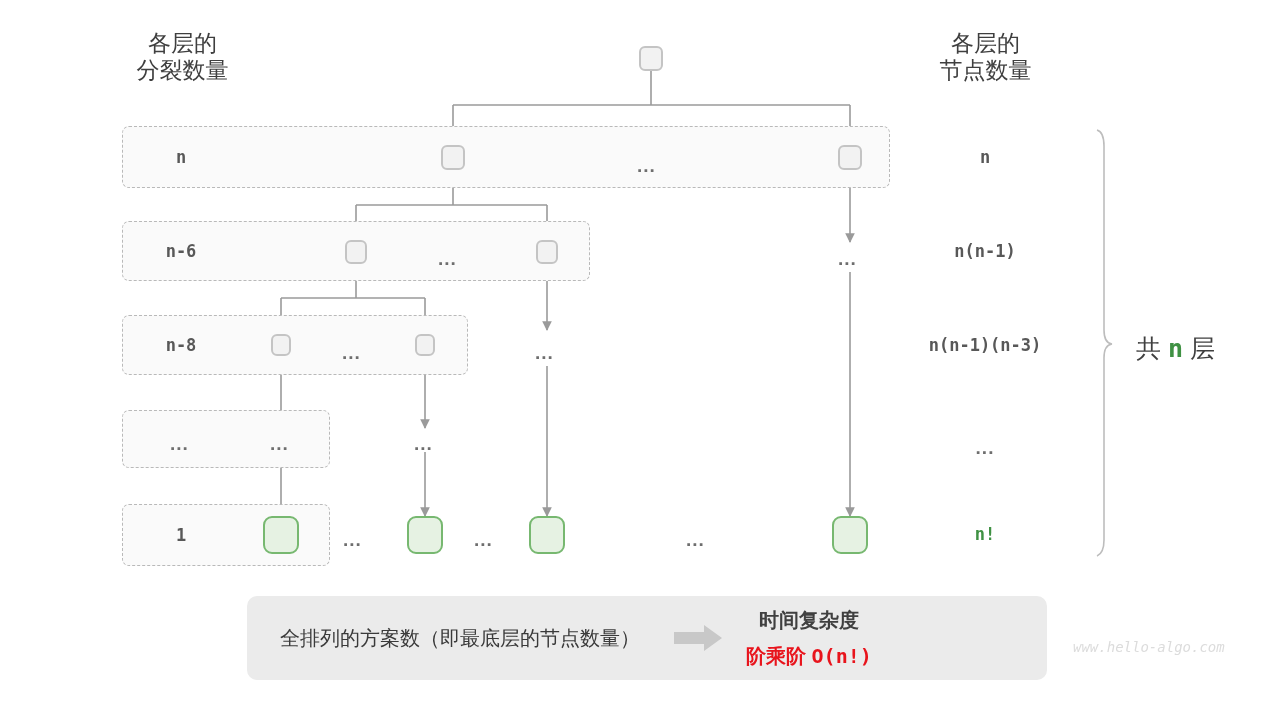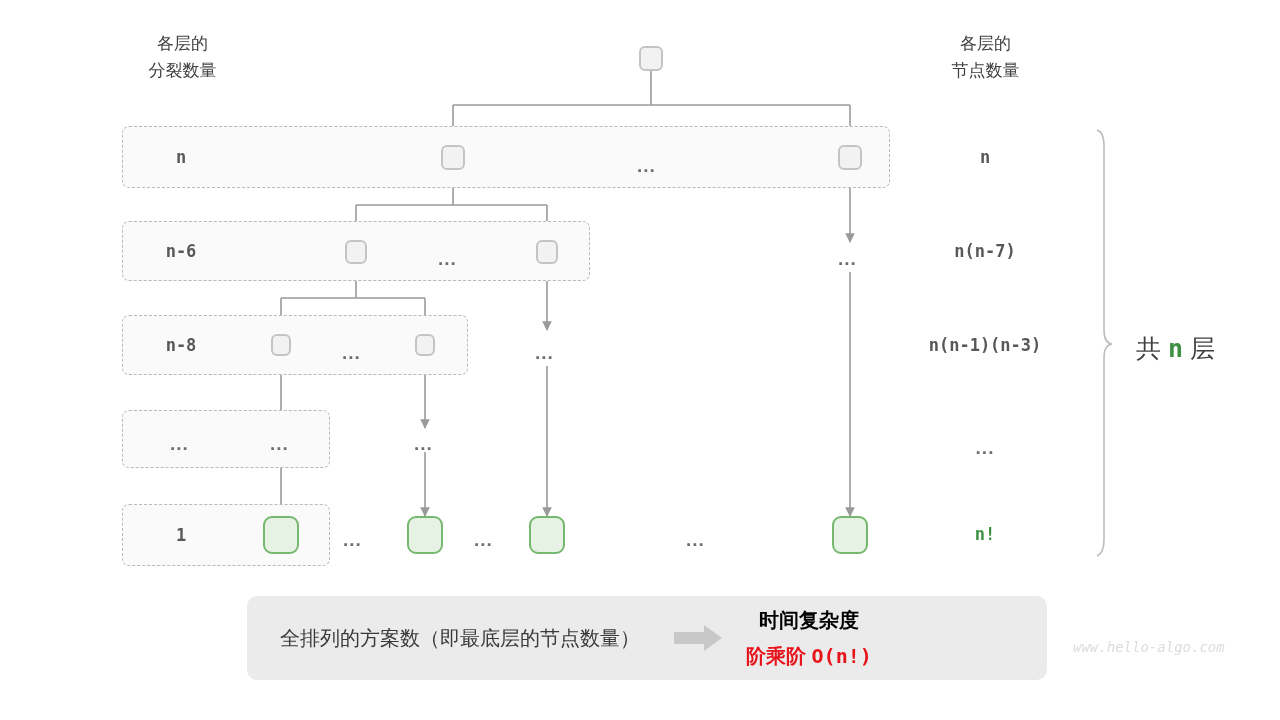--- a/index.html
+++ b/index.html
@@ -24,21 +24,21 @@
     width: 1280px;
     height: 720px;
     pointer-events: none;
   }
   .abs { position: absolute; }
 
   
   .col-caption {
     text-align: center;
     color: #3f3f3f;
-    font-size: 17px;
+    font-size: 23px;
     line-height: 27px;
     font-weight: 400;
     white-space: pre-line;
   }
 
   
   .band {
     box-sizing: border-box;
     border: 1px dashed #b9b9b9;
     border-radius: 7px;
@@ -125,21 +125,21 @@
     margin: 0 22px 0 34px;
     line-height: 0;
   }
   .summary-right {
     display: flex;
     flex-direction: column;
     align-items: center;
     gap: 9px;
   }
   .sr-title {
-    color: #000000;
+    color: #404040;
     font-size: 20px;
     font-weight: 700;
     white-space: nowrap;
   }
   .sr-value {
     color: #e8141c;
     font-size: 20px;
     font-weight: 700;
     white-space: nowrap;
     text-align: right;
@@ -218,21 +218,21 @@
   <div class="abs lvl-label" style="left:905px; top:147px; width:160px;">n</div>
 
   <div class="abs node" style="left:639px; top:46px; width:24px; height:25px;"></div>
 
   <div class="abs band" style="left:122px; top:221px; width:468px; height:60px;"></div>
   <div class="abs lvl-label" style="left:150px; top:241px; width:62px;">n-6</div>
   <div class="abs node" style="left:345px; top:240px; width:22px; height:24px;"></div>
   <div class="abs dots" style="left:438px; top:249px;">...</div>
   <div class="abs node" style="left:536px; top:240px; width:22px; height:24px;"></div>
   <div class="abs dots" style="left:838px; top:249px;">...</div>
-  <div class="abs lvl-label" style="left:905px; top:241px; width:160px;">n(n-7)</div>
+  <div class="abs lvl-label" style="left:905px; top:241px; width:160px;">n(n-1)</div>
 
   <div class="abs band" style="left:122px; top:315px; width:346px; height:60px;"></div>
   <div class="abs lvl-label" style="left:150px; top:335px; width:62px;">n-8</div>
   <div class="abs node" style="left:271px; top:334px; width:20px; height:22px;"></div>
   <div class="abs dots" style="left:342px; top:343px;">...</div>
   <div class="abs node" style="left:415px; top:334px; width:20px; height:22px;"></div>
   <div class="abs dots" style="left:535px; top:343px;">...</div>
   <div class="abs lvl-label" style="left:905px; top:335px; width:160px;">n(n-1)(n-3)</div>
 
   <div class="abs band" style="left:122px; top:410px; width:208px; height:58px;"></div>

